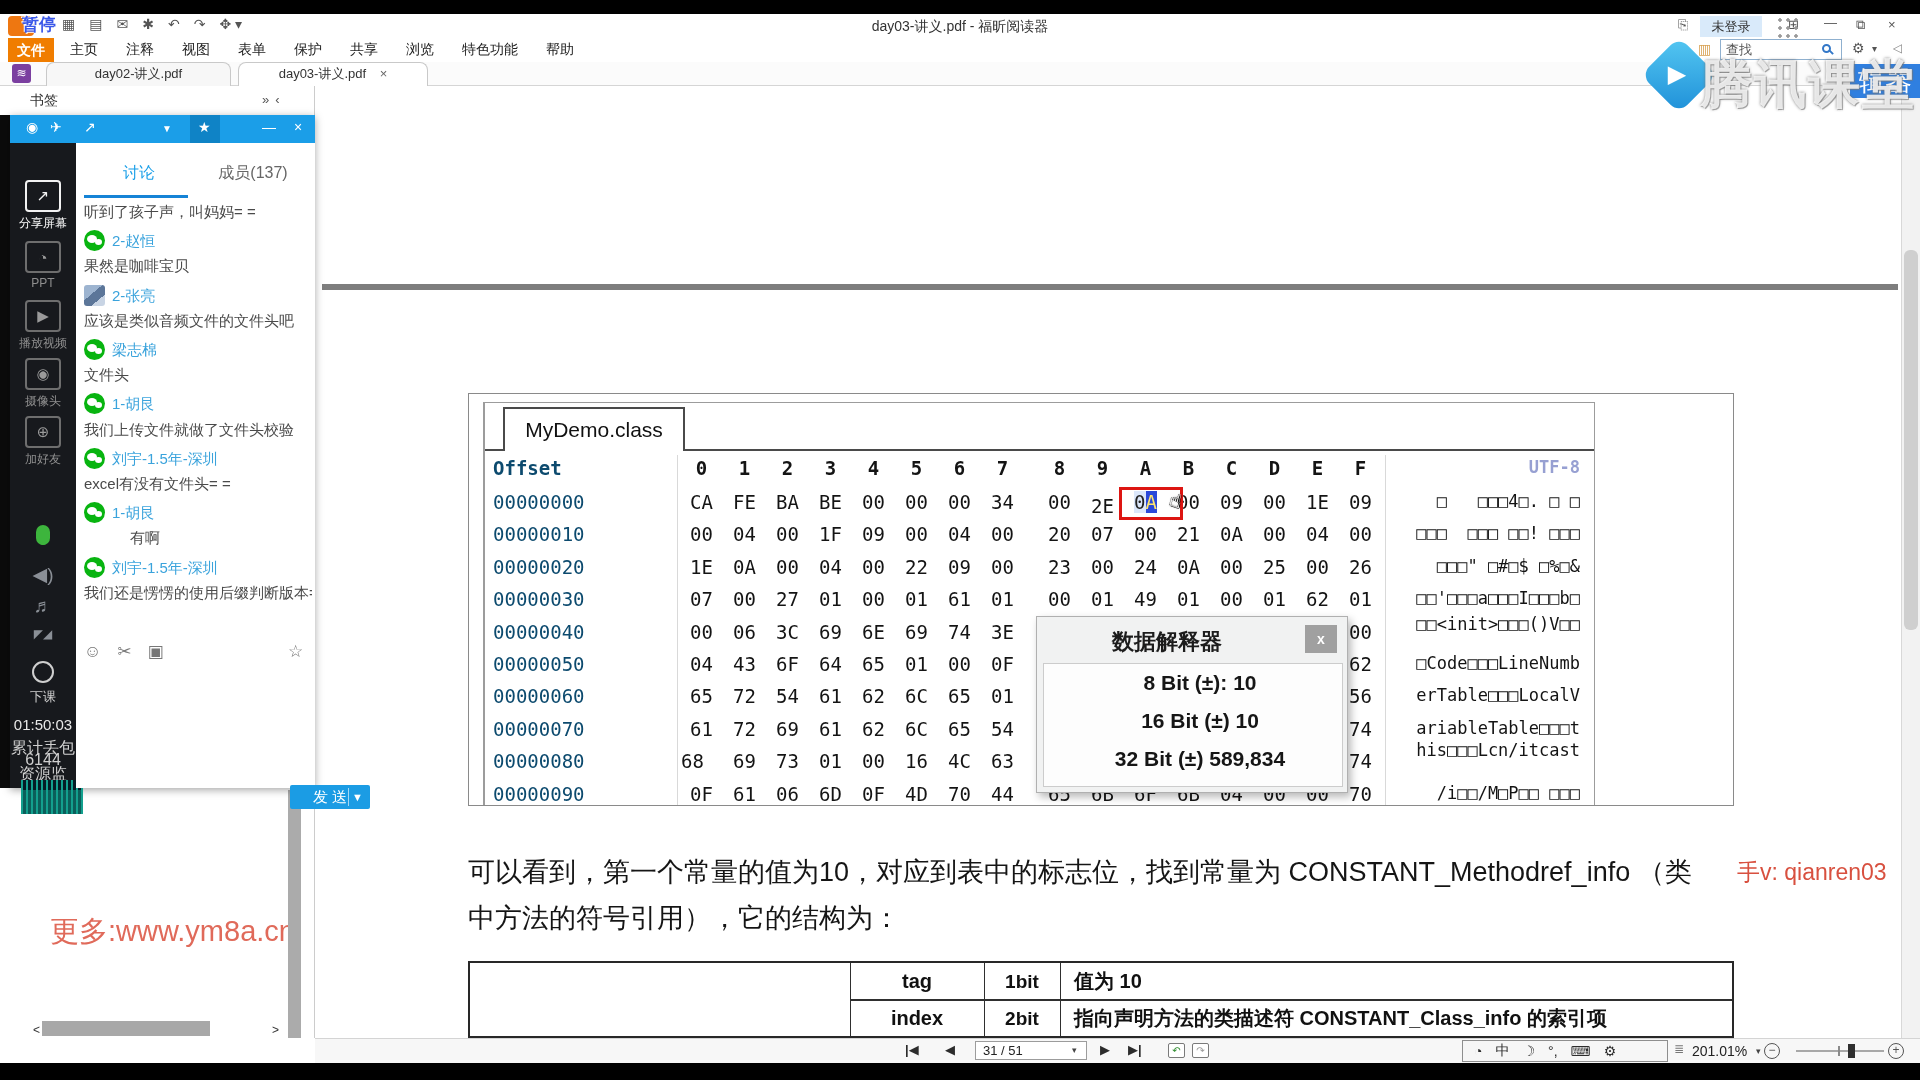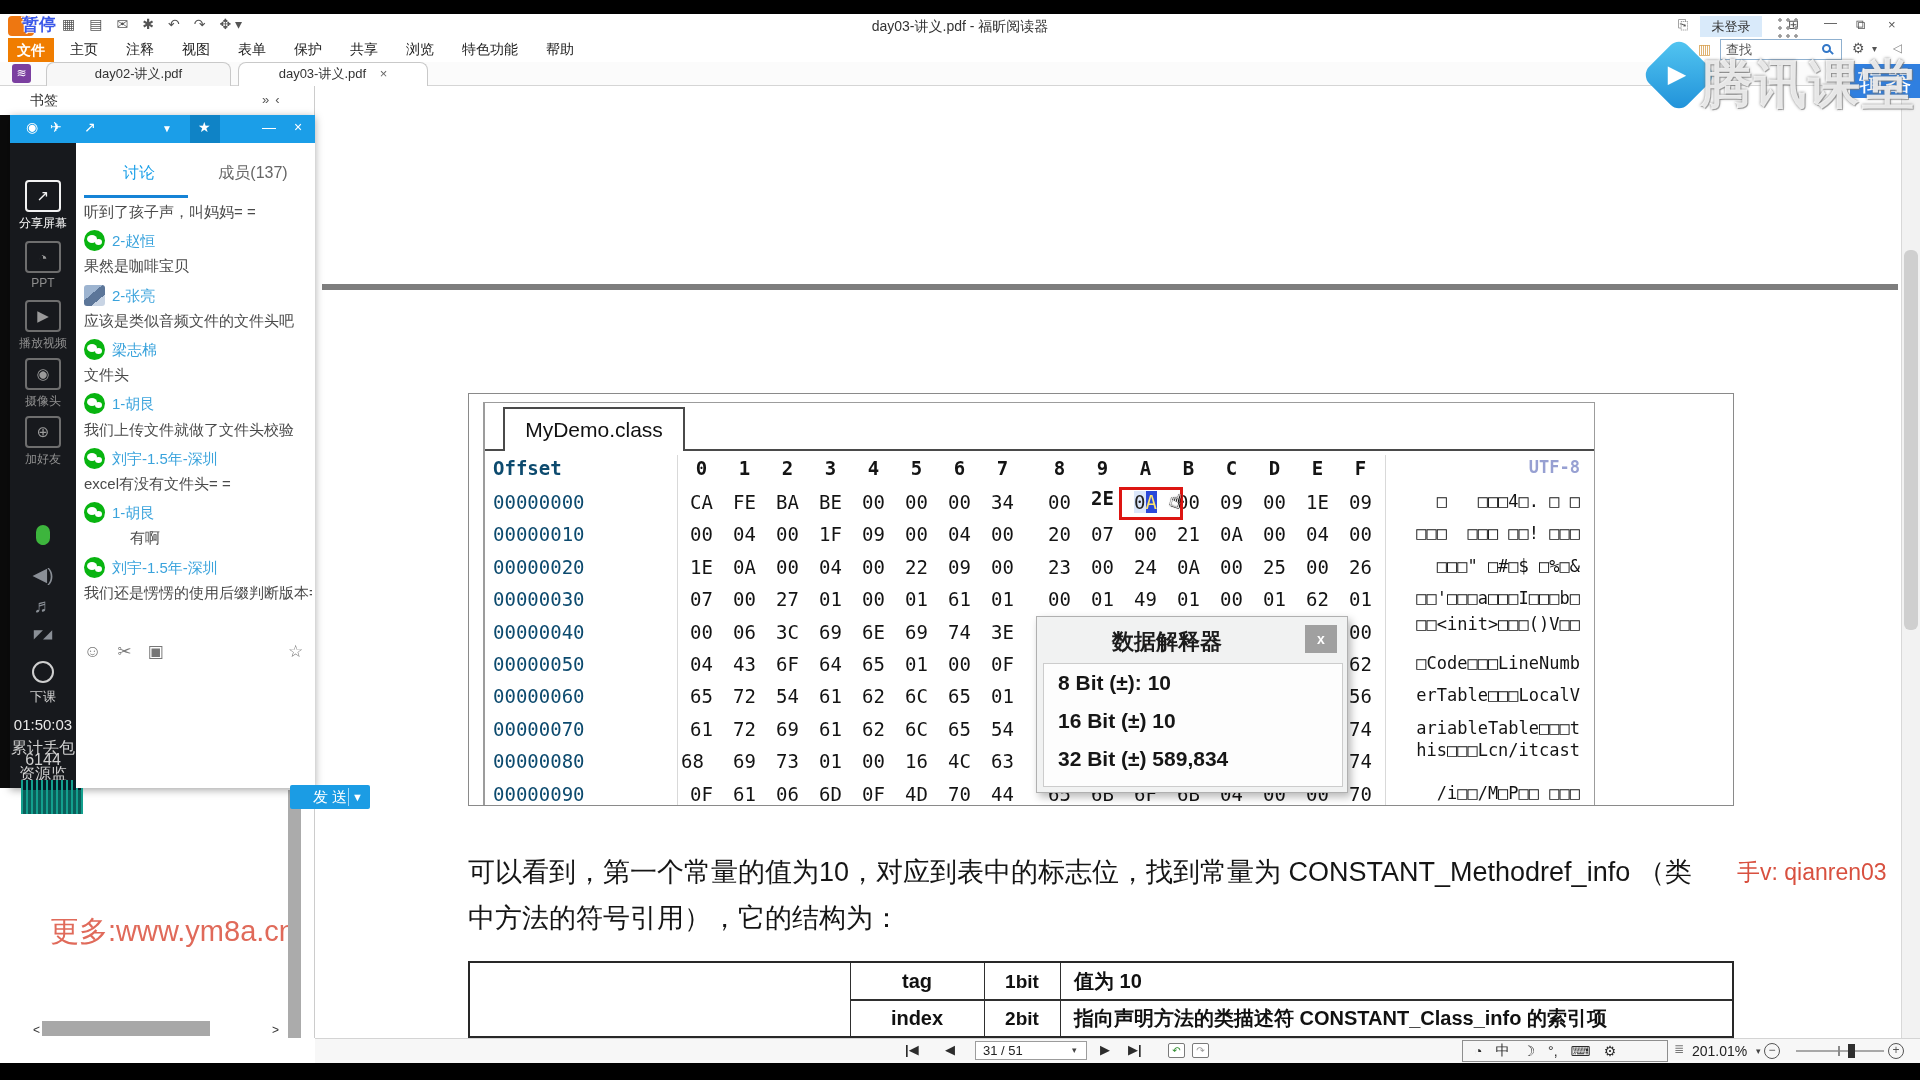--- a/index.html
+++ b/index.html
@@ -65,21 +65,21 @@
   .selR{background:#2a49d9;color:#ffe66e;}
   #redbox{position:absolute;border:3px solid #dd1512;z-index:3;}
   #handcur{position:absolute;z-index:4;font-size:19px;color:#fff;transform:rotate(14deg);
            text-shadow:0 0 2px #000,1px 1px 0 #000,-1px 0 0 #000;}
   #interp{left:567px;top:222px;width:312px;height:177px;background:#f1f2f2;border:1px solid #b0b0b0;
           box-shadow:3px 4px 8px rgba(0,0,0,.28);z-index:6;}
   #interptitle{left:0;top:10px;width:260px;text-align:center;font-size:22px;font-weight:bold;color:#1c1c1c;}
   #interpclose{left:268px;top:8px;width:32px;height:28px;background:#a0a0a0;color:#fff;font-size:14px;
                font-weight:bold;text-align:center;line-height:28px;}
   #interpbody{left:6px;top:46px;width:300px;height:124px;background:#fdfdfd;border:1px solid #ccc;}
-  .interpline{padding-left:14px;font-size:21px;font-weight:bold;color:#161616;line-height:38px;white-space:pre;}
+  .interpline{padding-left:14px;font-size:21px;font-weight:bold;color:#161616;line-height:38px;white-space:pre;text-align:center;}
   
   #para{left:468px;top:849px;width:1320px;font-size:27px;line-height:46px;color:#151515;}
   #rednote{left:1737px;top:857px;font-size:23px;color:#d8503f;z-index:7;}
   #ctable{left:468px;top:961px;width:1266px;height:77px;border:2px solid #282828;background:#fff;overflow:hidden;}
   .tline{position:absolute;background:#2f2f2f;}
   .tcell{position:absolute;font-size:20px;color:#111;}
   
   #chatedge{left:0;top:115px;width:10px;height:673px;background:#0b0b0b;}
   #chat{left:10px;top:115px;width:305px;height:673px;background:#fff;box-shadow:0 2px 8px rgba(0,0,0,.35);z-index:20;}
   #chathdr{left:0;top:0;width:305px;height:28px;background:#1b9ee8;}
@@ -245,21 +245,21 @@
           <div class="abs hexoff mono" style="top: 88px;">00000000</div>
           <div class="abs hexcell mono" style="left: 195px; top: 88px;">CA</div>
           <div class="abs hexcell mono" style="left: 238px; top: 88px;">FE</div>
           <div class="abs hexcell mono" style="left: 281px; top: 88px;">BA</div>
           <div class="abs hexcell mono" style="left: 324px; top: 88px;">BE</div>
           <div class="abs hexcell mono" style="left: 367px; top: 88px;">00</div>
           <div class="abs hexcell mono" style="left: 410px; top: 88px;">00</div>
           <div class="abs hexcell mono" style="left: 453px; top: 88px;">00</div>
           <div class="abs hexcell mono" style="left: 496px; top: 88px;">34</div>
           <div class="abs hexcell mono" style="left: 553px; top: 88px;">00</div>
-          <div class="abs hexcell mono" style="left: 596px; top: 84px; font-weight: bold;">2E</div>
+          <div class="abs hexcell mono" style="left: 596px; top: 92px;">2E</div>
           <div class="abs hexcell mono" style="left: 639px; top: 88px;"><span class="selL">0</span><span class="selR">A</span></div>
           <div class="abs hexcell mono" style="left: 682px; top: 88px;">00</div>
           <div class="abs hexcell mono" style="left: 725px; top: 88px;">09</div>
           <div class="abs hexcell mono" style="left: 768px; top: 88px;">00</div>
           <div class="abs hexcell mono" style="left: 811px; top: 88px;">1E</div>
           <div class="abs hexcell mono" style="left: 854px; top: 88px;">09</div>
           <div class="abs utf8 mono" style="top: 88px;">□   □□□4□. □ □</div>
           <div class="abs hexoff mono" style="top: 120.4px;">00000010</div>
           <div class="abs hexcell mono" style="left: 195px; top: 120.4px;">00</div>
           <div class="abs hexcell mono" style="left: 238px; top: 120.4px;">04</div>

